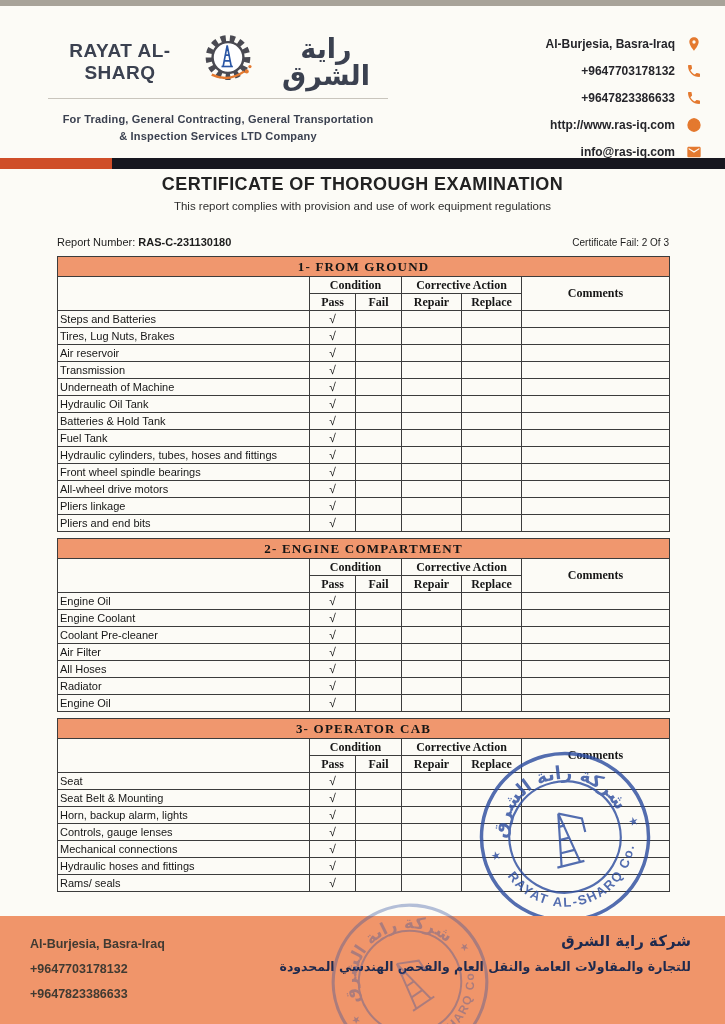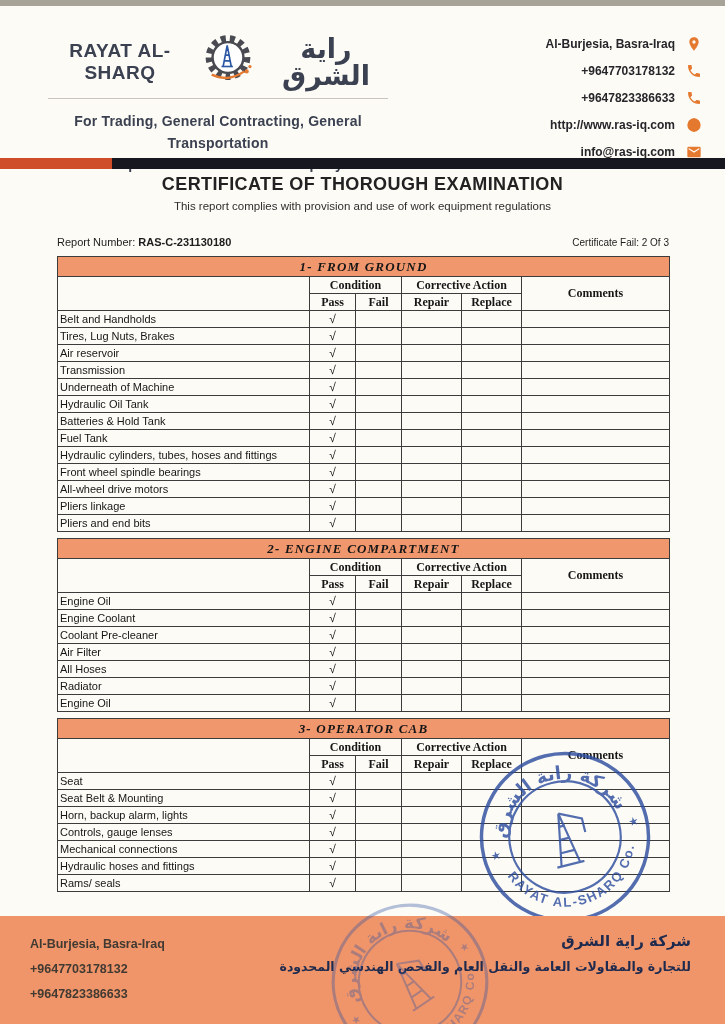--- a/index.html
+++ b/index.html
@@ -12,21 +12,21 @@
     position:relative;width:725px;height:1024px;background:#fcfbf6;overflow:hidden;
   }
   .scan-edge{position:absolute;top:0;left:0;right:0;height:6px;background:#a8a399;}
 
   
   .header{position:absolute;top:20px;left:48px;right:22px;height:132px;display:flex;justify-content:space-between;gap:8px;}
   .brand{width:340px;text-align:center;}
   .brand-row{display:flex;align-items:center;justify-content:center;gap:10px;padding:14px 0 8px 0;border-bottom:1px solid #c9c5bd;}
   .brand-name{font-size:19px;font-weight:bold;color:#3b4150;letter-spacing:.5px;}
   .brand-arabic{font-size:27px;font-weight:bold;color:#3b4150;font-family:"DejaVu Sans",sans-serif;line-height:1;}
-  .tagline{margin-top:12px;font-size:14px;font-weight:bold;color:#3b4150;line-height:1.55;letter-spacing:.2px;}
+  .tagline{margin-top:12px;font-size:11px;font-weight:bold;color:#3b4150;line-height:1.55;letter-spacing:.2px;}
   .contacts{padding-top:10px;width:250px;}
   .contact-row{display:flex;align-items:center;justify-content:flex-end;gap:10px;height:27px;}
   .contact-text{font-size:12px;font-weight:bold;color:#25252a;}
   .contact-icon{width:18px;height:18px;display:inline-flex;align-items:center;justify-content:center;flex:0 0 18px;}
   .contact-icon svg{width:16px;height:16px;fill:#e4792f;}
 
   
   .divider-bar{position:absolute;top:158px;left:0;width:725px;height:11px;
     background:linear-gradient(90deg,#cf4e29 0,#cf4e29 112px,#17171f 112px,#17171f 100%);}
 
@@ -39,21 +39,21 @@
   
   .meta-row{position:absolute;top:236px;left:57px;width:612px;display:flex;justify-content:space-between;align-items:flex-end;}
   .report-number{font-size:11px;color:#1d1d1d;}
   .report-number b{font-weight:bold;}
   .cert-page{font-size:10px;color:#1d1d1d;}
 
   
   .exam-table{position:absolute;top:256px;left:57px;width:612px;border-collapse:collapse;table-layout:fixed;}
   .exam-table td{border:1px solid #3c3c3c;padding:0 2px;vertical-align:middle;color:#161616;}
   .banner-cell{background:#f0976e;color:#6f3a22;font-family:"Liberation Serif",serif;
-    font-weight:bold;font-size:13px;letter-spacing:1.2px;text-align:center;height:19px;font-style:italic;}
+    font-weight:bold;font-size:13px;letter-spacing:1.2px;text-align:center;height:19px;}
   .group-head td,.sub-head td{font-family:"Liberation Serif",serif;font-weight:bold;font-size:12px;text-align:center;height:16px;}
   .item-row td{height:16px;}
   .item-label{font-size:11px;padding:1px 6px;}
   td.check{text-align:center;font-size:12px;font-weight:normal;}
   td.spacer-cell{border:none;background:transparent;height:6px;padding:0;}
 
   
   .stamp{position:absolute;pointer-events:none;}
   .stamp-main{left:478px;top:750px;width:174px;height:174px;opacity:.82;transform:rotate(-14deg);}
   .stamp-ghost{left:330px;top:902px;width:160px;height:160px;opacity:.35;transform:rotate(-34deg);}
@@ -180,21 +180,21 @@
           <td colspan="2">Corrective Action</td>
           <td rowspan="2">Comments</td>
         </tr>
         <tr class="sub-head">
           <td>Pass</td>
           <td>Fail</td>
           <td>Repair</td>
           <td>Replace</td>
         </tr>
         <tr class="item-row">
-          <td class="item-label">Belt and Handholds</td>
+          <td class="item-label">Steps and Batteries</td>
           <td class="check">√</td>
           <td class="check"></td>
           <td class="check"></td>
           <td class="check"></td>
           <td></td>
         </tr>
         <tr class="item-row">
           <td class="item-label">Tires, Lug Nuts, Brakes</td>
           <td class="check">√</td>
           <td class="check"></td>

